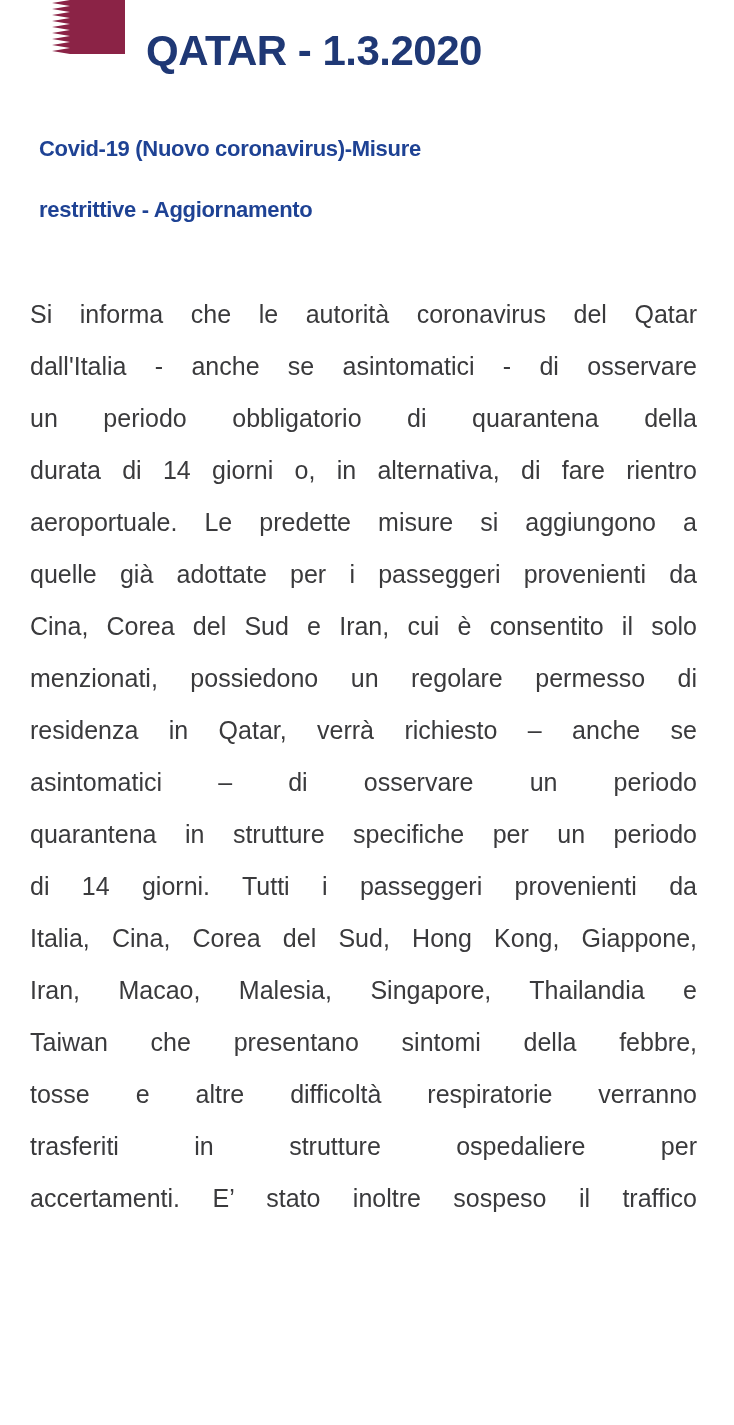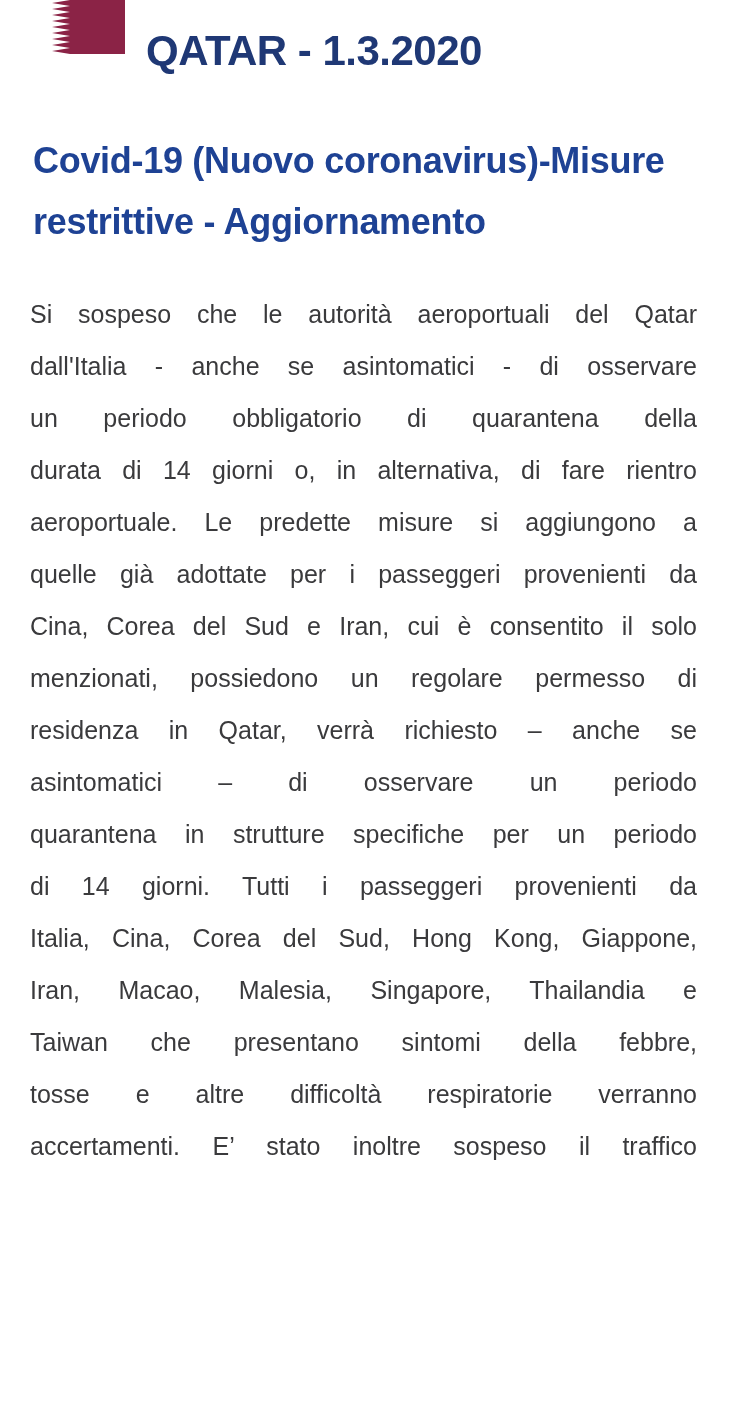--- a/index.html
+++ b/index.html
@@ -29,25 +29,25 @@
     top: -6px;
     font-size: 42px;
     font-weight: bold;
     line-height: 58px;
     letter-spacing: -0.5px;
     color: #1f3875;
     white-space: nowrap;
   }
   .article-heading {
     position: absolute;
-    left: 33px;
+    left: 39px;
     top: 100px;
     width: 676px;
     color: #1e4294;
-    font-size: 36px;
+    font-size: 22px;
     font-weight: bold;
     line-height: 61px;
     letter-spacing: -0.3px;
   }
   .article-heading .hline {
     white-space: nowrap;
   }
   .body-paragraph {
     position: absolute;
     left: 30px;
@@ -78,32 +78,33 @@
   </div>
 
   <h1 class="page-title">QATAR - 1.3.2020</h1>
 
   <h2 class="article-heading">
     <div class="hline">Covid-19 (Nuovo coronavirus)-Misure</div>
     <div class="hline">restrittive - Aggiornamento</div>
   </h2>
 
   <div class="body-paragraph">
-    <div class="body-line">Si sospeso che le autorità aeroportuali del Qatar</div>
+    <div class="body-line">Si informa che le autorità coronavirus del Qatar</div>
     <div class="body-line">dall'Italia - anche se asintomatici - di osservare</div>
     <div class="body-line">un periodo obbligatorio di quarantena della</div>
     <div class="body-line">durata di 14 giorni o, in alternativa, di fare rientro</div>
     <div class="body-line">aeroportuale. Le predette misure si aggiungono a</div>
     <div class="body-line">quelle già adottate per i passeggeri provenienti da</div>
     <div class="body-line">Cina, Corea del Sud e Iran, cui è consentito il solo</div>
     <div class="body-line">menzionati, possiedono un regolare permesso di</div>
     <div class="body-line">residenza in Qatar, verrà richiesto – anche se</div>
     <div class="body-line">asintomatici – di osservare un periodo</div>
     <div class="body-line">quarantena in strutture specifiche per un periodo</div>
     <div class="body-line">di 14 giorni. Tutti i passeggeri provenienti da</div>
     <div class="body-line">Italia, Cina, Corea del Sud, Hong Kong, Giappone,</div>
     <div class="body-line">Iran, Macao, Malesia, Singapore, Thailandia e</div>
     <div class="body-line">Taiwan che presentano sintomi della febbre,</div>
     <div class="body-line">tosse e altre difficoltà respiratorie verranno</div>
+    <div class="body-line">trasferiti in strutture ospedaliere per</div>
     <div class="body-line">accertamenti. E’ stato inoltre sospeso il traffico</div>
   </div>
 
 </div>
 
 </body></html>

